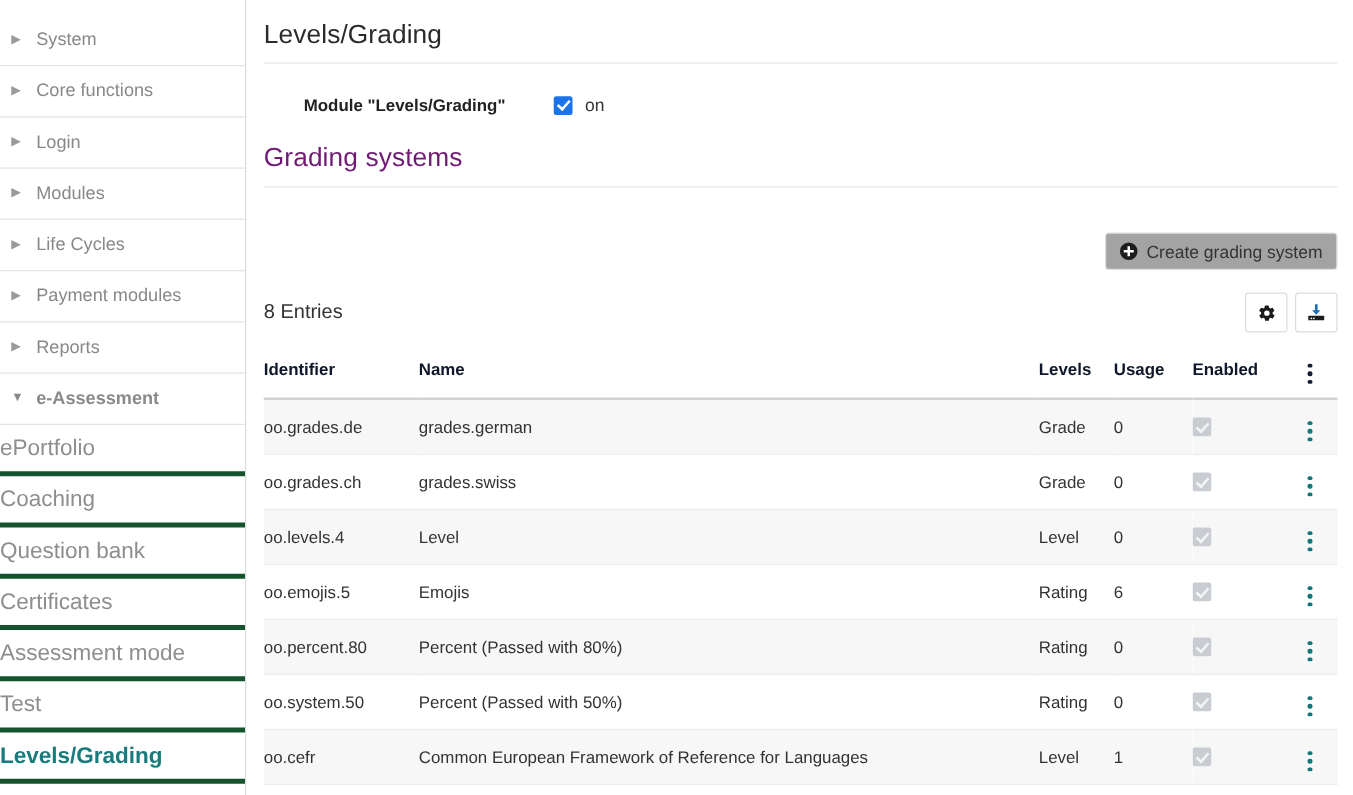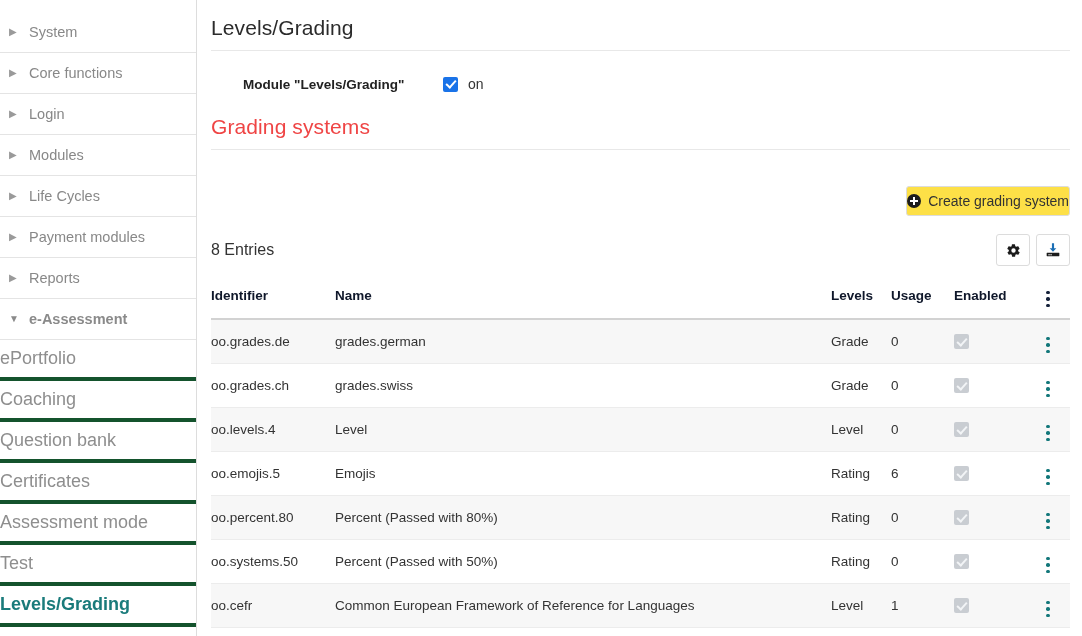--- a/index.html
+++ b/index.html
@@ -80,21 +80,21 @@
     font-weight: normal;
     color: #2b2b2b;
     margin: 16px 0 0 0;
     padding: 0 0 10px 0;
     border-bottom: 1px solid #e8e8e8;
     letter-spacing: .1px;
   }
   h2.section-title {
     font-size: 21px;
     font-weight: normal;
-    color: #ef4444;
+    color: #701a75;
     margin: 20px 0 0 0;
     padding: 0 0 10px 0;
     border-bottom: 1px solid #e8e8e8;
     letter-spacing: .1px;
   }
 
   .module-row {
     display: flex;
     align-items: center;
     margin: 22px 0 0 0;
@@ -134,22 +134,22 @@
   .toolbar-create {
     display: flex;
     justify-content: flex-end;
     margin-top: 36px;
   }
   .btn {
     display: inline-flex;
     align-items: center;
     gap: 7px;
     height: 30px;
-    padding: 0 0;
-    background: #fde047;
+    padding: 0 11px;
+    background: #a3a3a3;
     border: 1px solid #dcdcdc;
     border-radius: 3px;
     font-size: 14px;
     color: #333333;
     cursor: pointer;
     white-space: nowrap;
   }
   .btn .ic-plus {
     width: 14px; height: 14px;
     border-radius: 50%;
@@ -434,21 +434,21 @@
               <td class="col-label">Rating</td>
               <td class="col-usage">0</td>
               <td class="col-enabled"><span class="cb-gray"></span></td>
               <td class="col-menu"><span class="kebab">
                   <span></span>
                   <span></span>
                   <span></span>
                 </span></td>
             </tr>
             <tr>
-              <td class="col-ident">oo.systems.50</td>
+              <td class="col-ident">oo.system.50</td>
               <td class="col-name">Percent (Passed with 50%)</td>
               <td class="col-label">Rating</td>
               <td class="col-usage">0</td>
               <td class="col-enabled"><span class="cb-gray"></span></td>
               <td class="col-menu"><span class="kebab">
                   <span></span>
                   <span></span>
                   <span></span>
                 </span></td>
             </tr>

